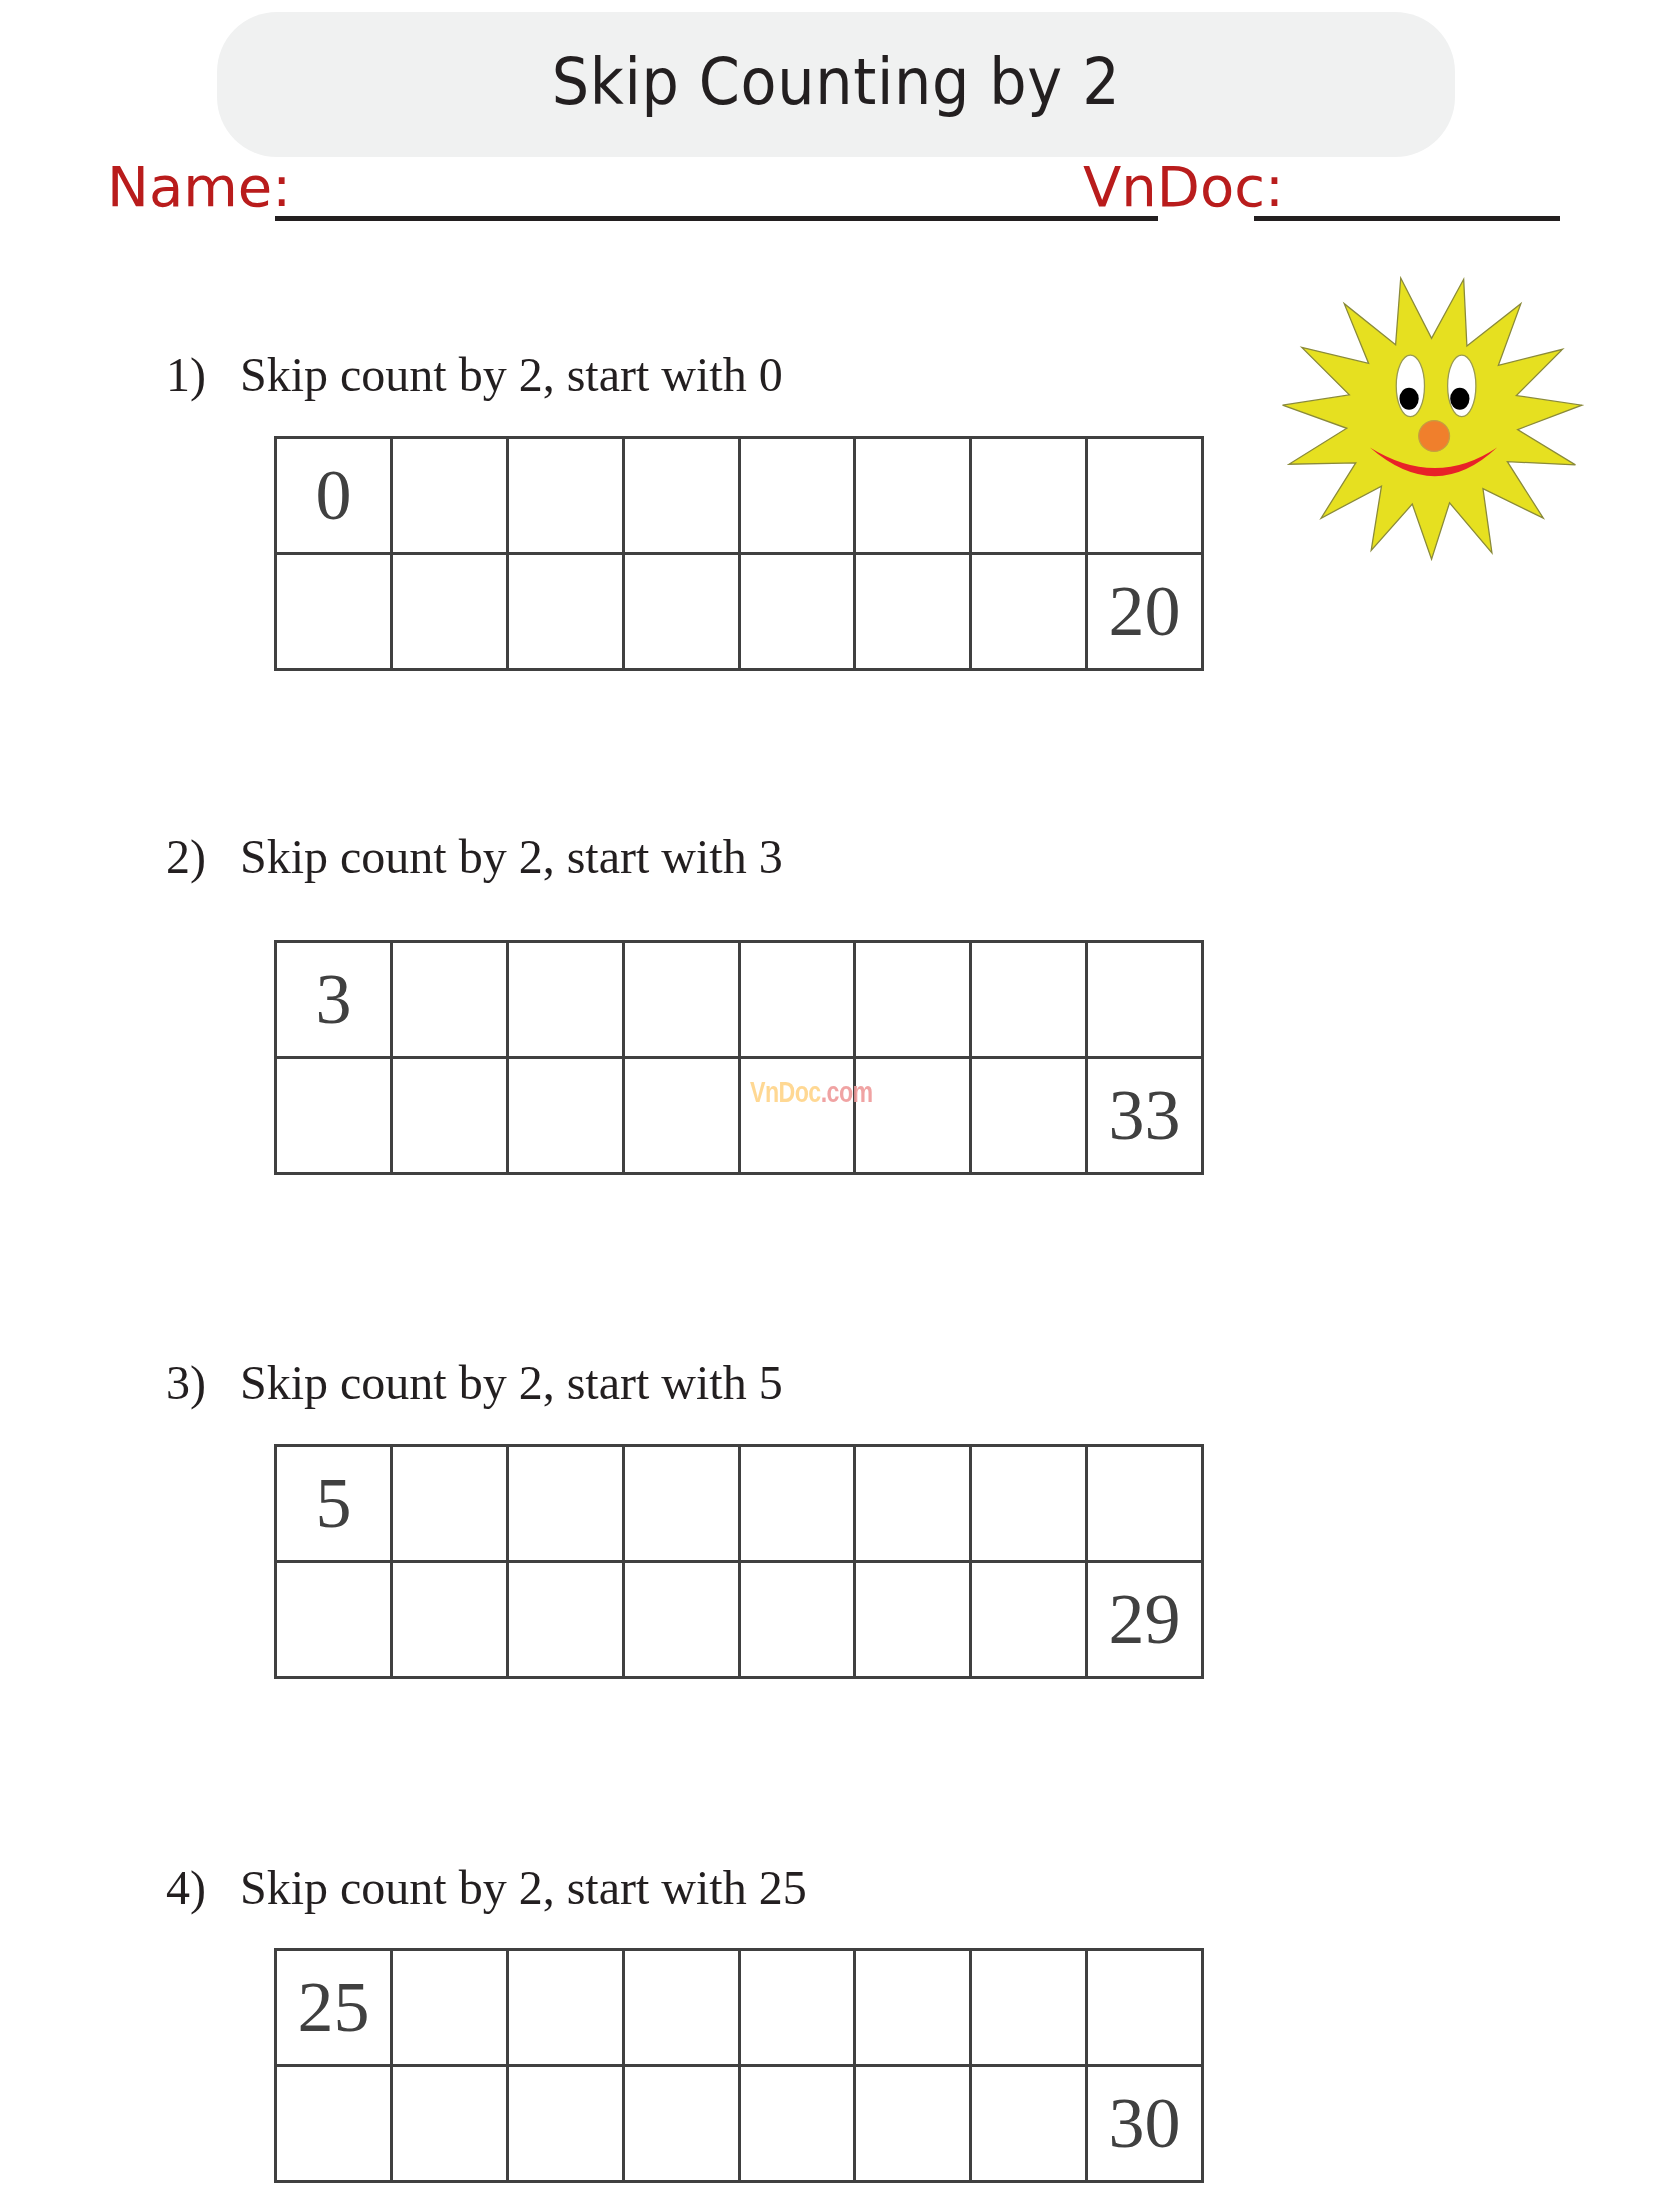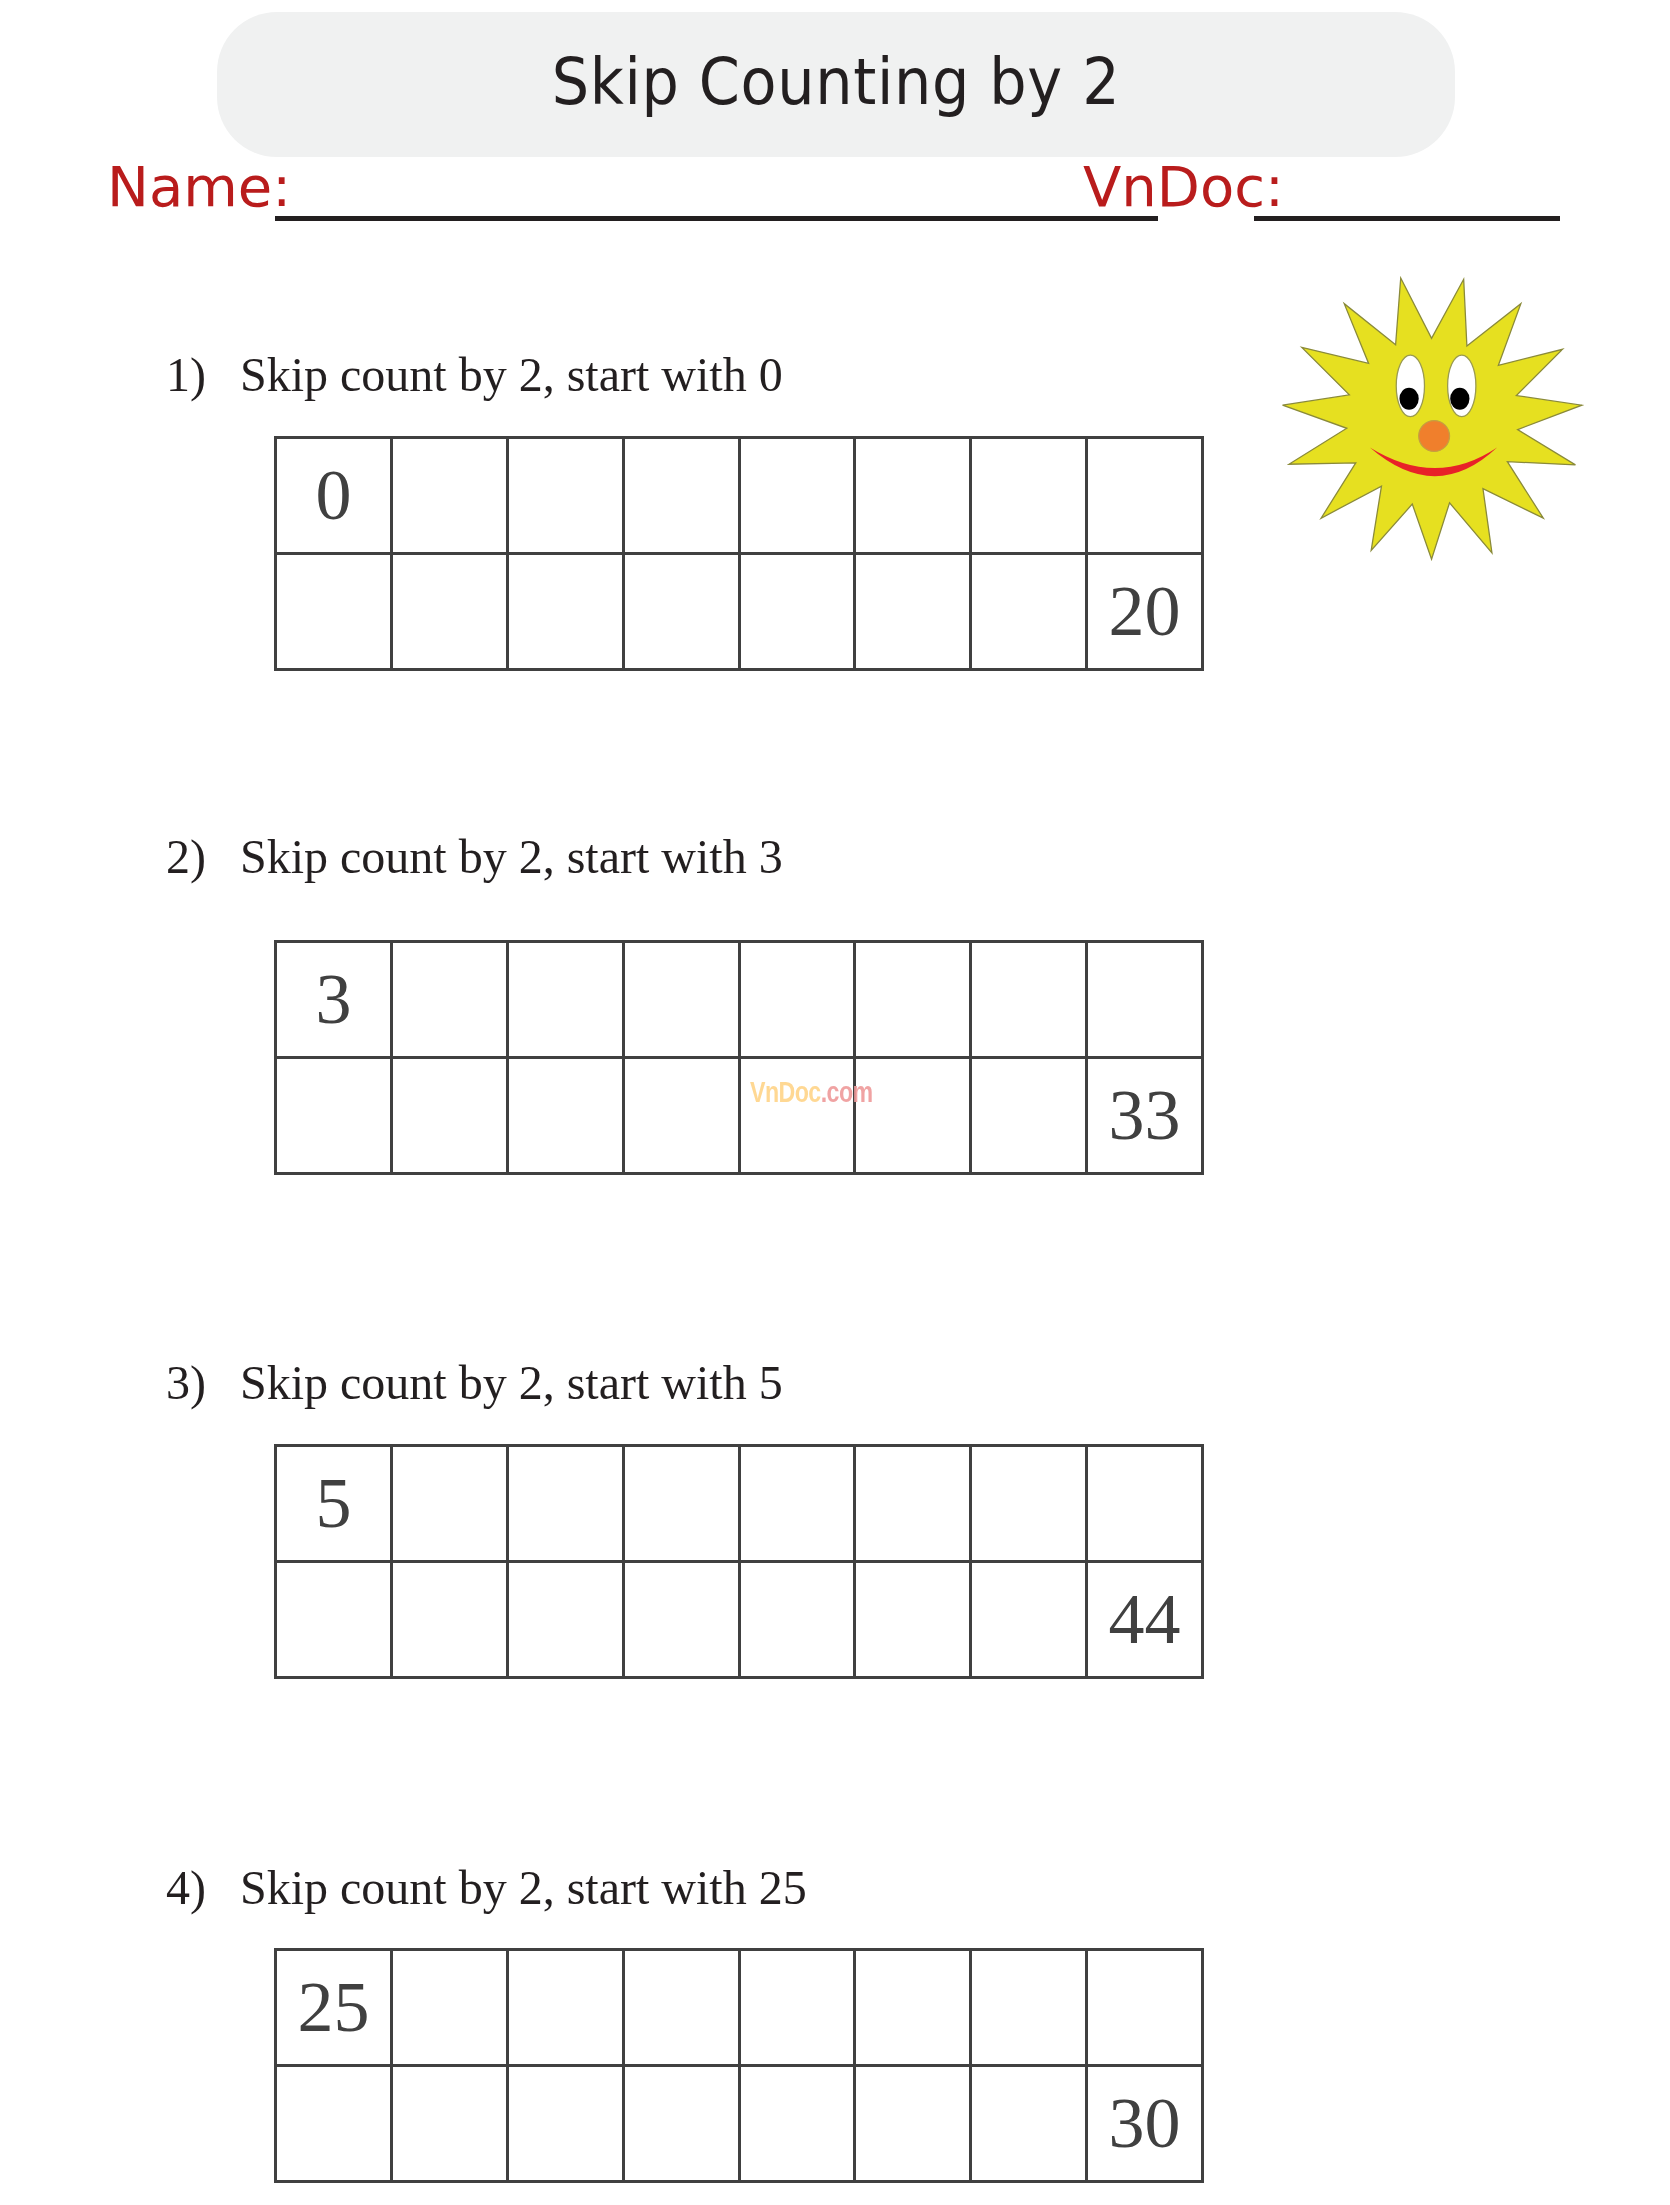--- a/index.html
+++ b/index.html
@@ -201,21 +201,21 @@
   <div class="cell"></div>
   <div class="cell"></div>
   <div class="cell"></div>
   <div class="cell"></div>
   <div class="cell"></div>
   <div class="cell"></div>
   <div class="cell"></div>
   <div class="cell"></div>
   <div class="cell"></div>
   <div class="cell"></div>
-  <div class="cell">44</div>
+  <div class="cell">29</div>
 </div>
 
 <div class="problem-label" style="top:1843px;">
   <span class="num">4)</span><span>Skip count by 2, start with 25</span>
 </div>
 <div class="grid" style="top:1948px;">
   <div class="cell">25</div>
   <div class="cell"></div>
   <div class="cell"></div>
   <div class="cell"></div>

